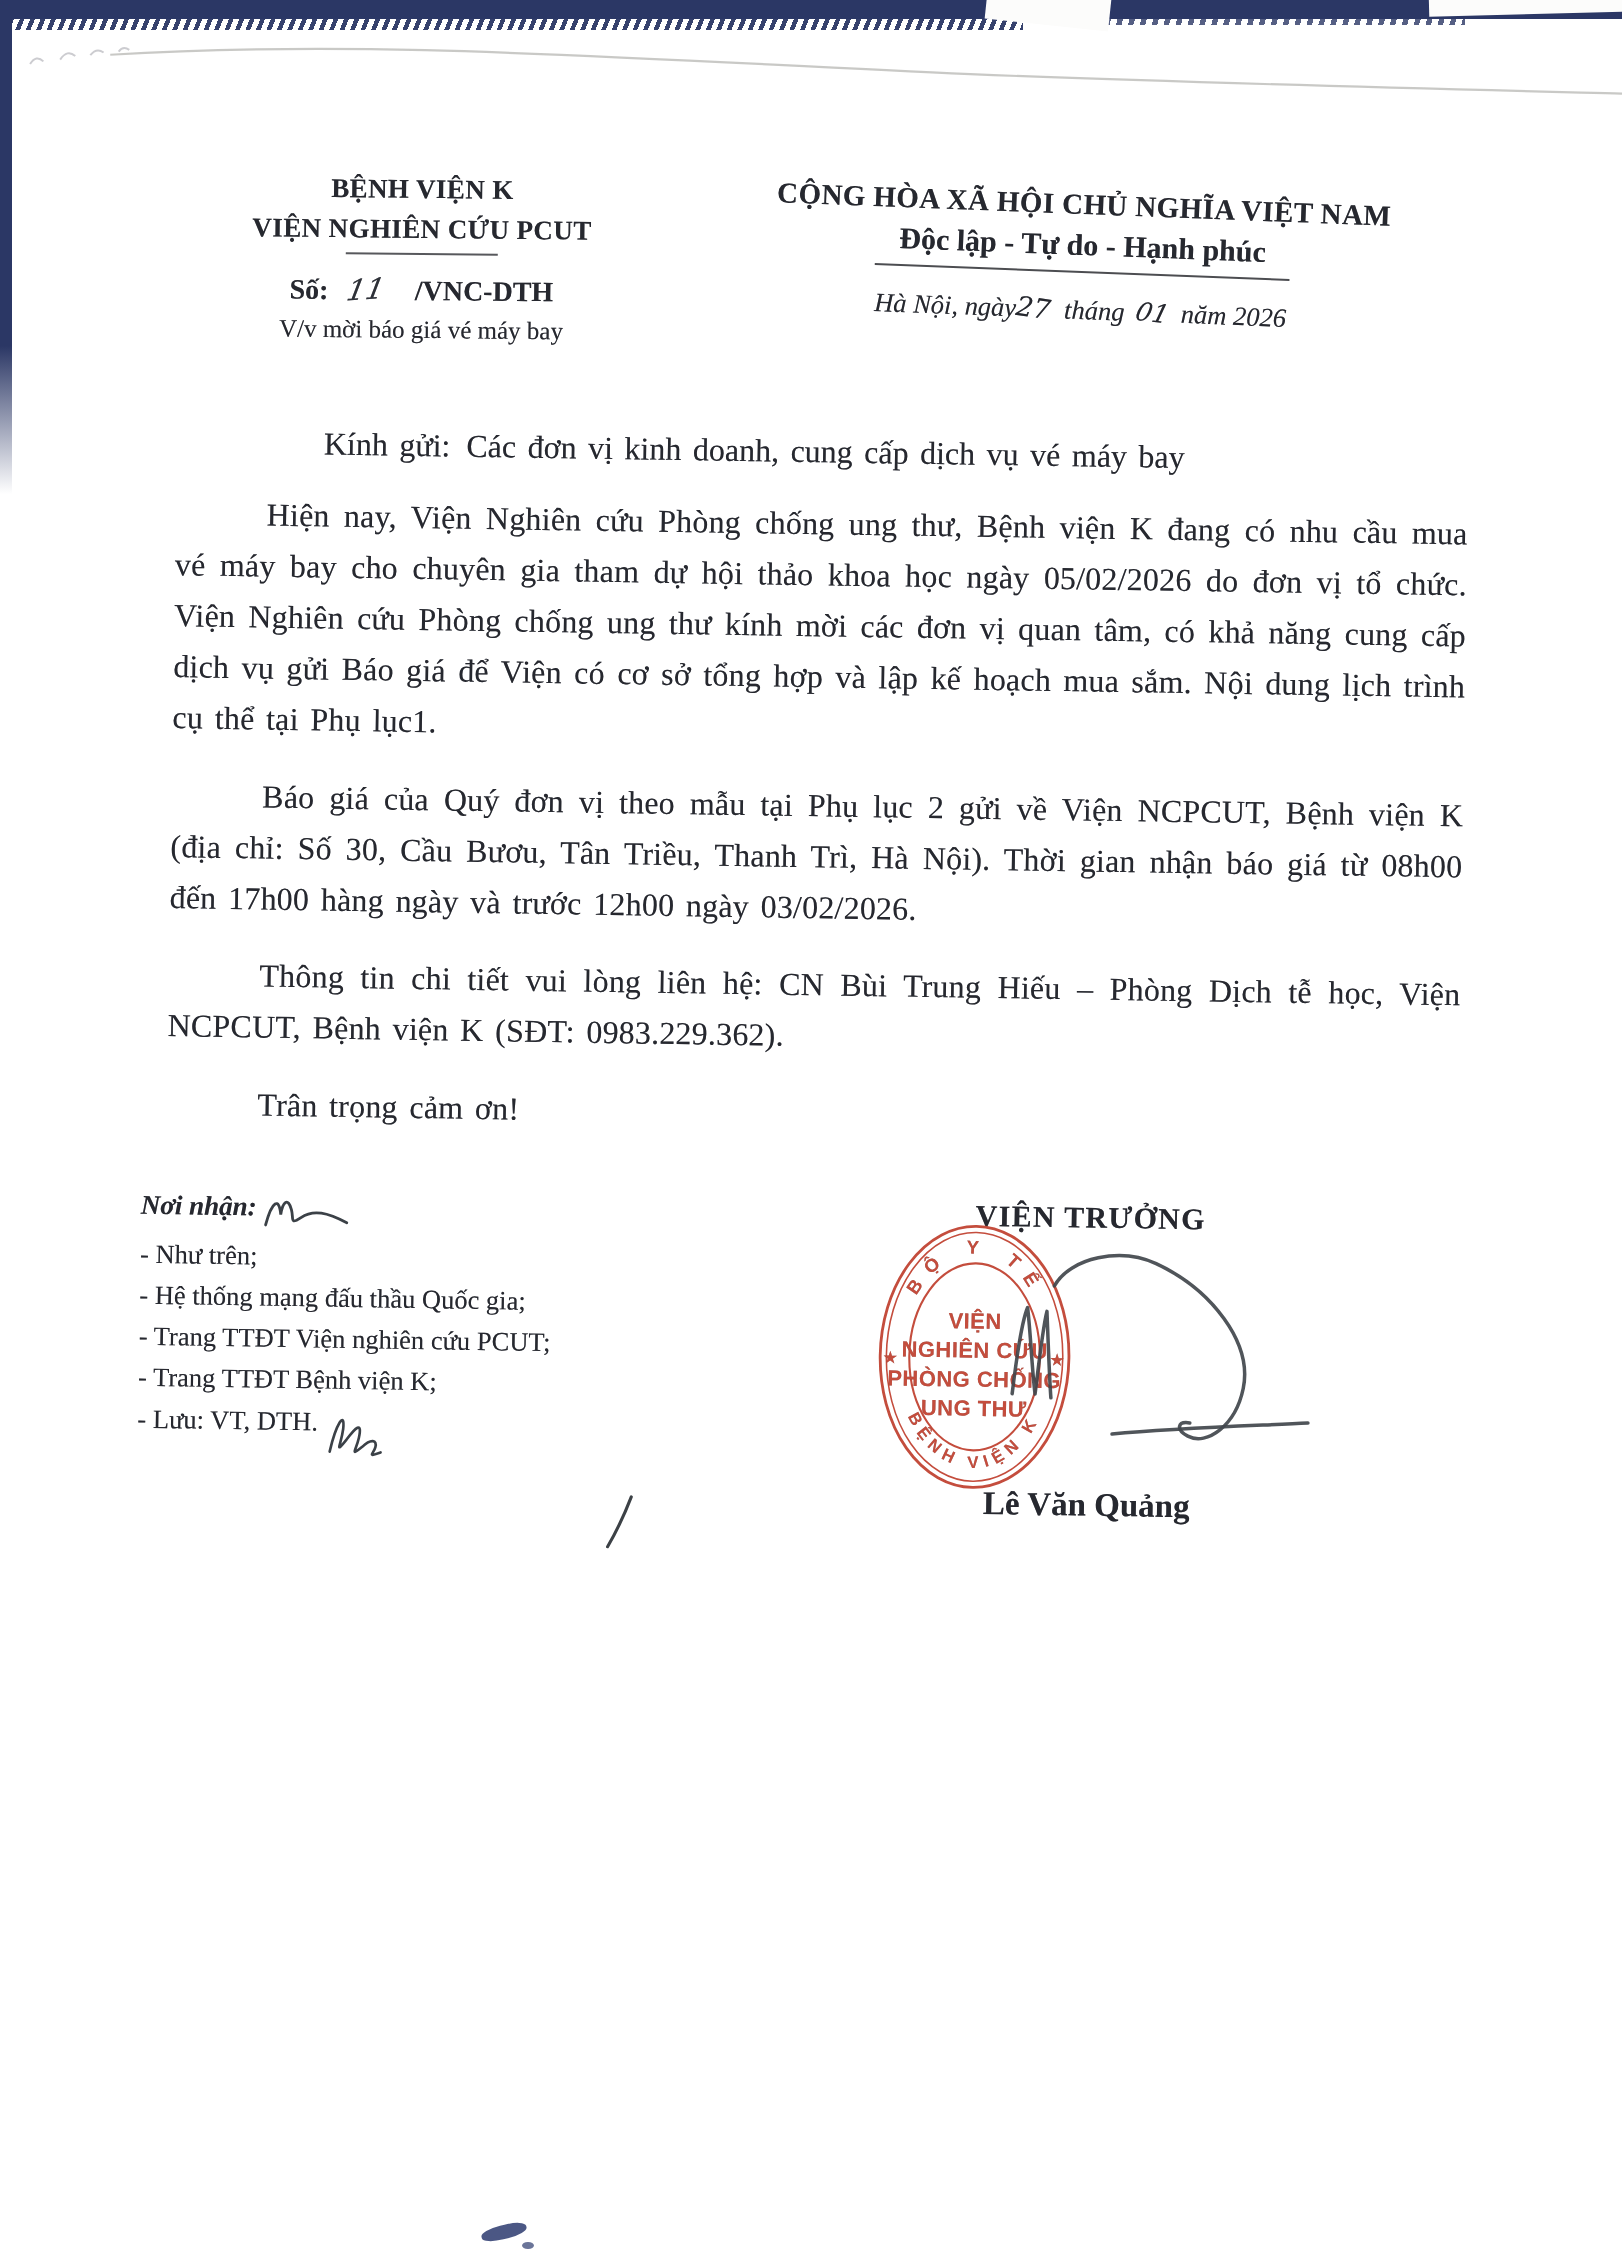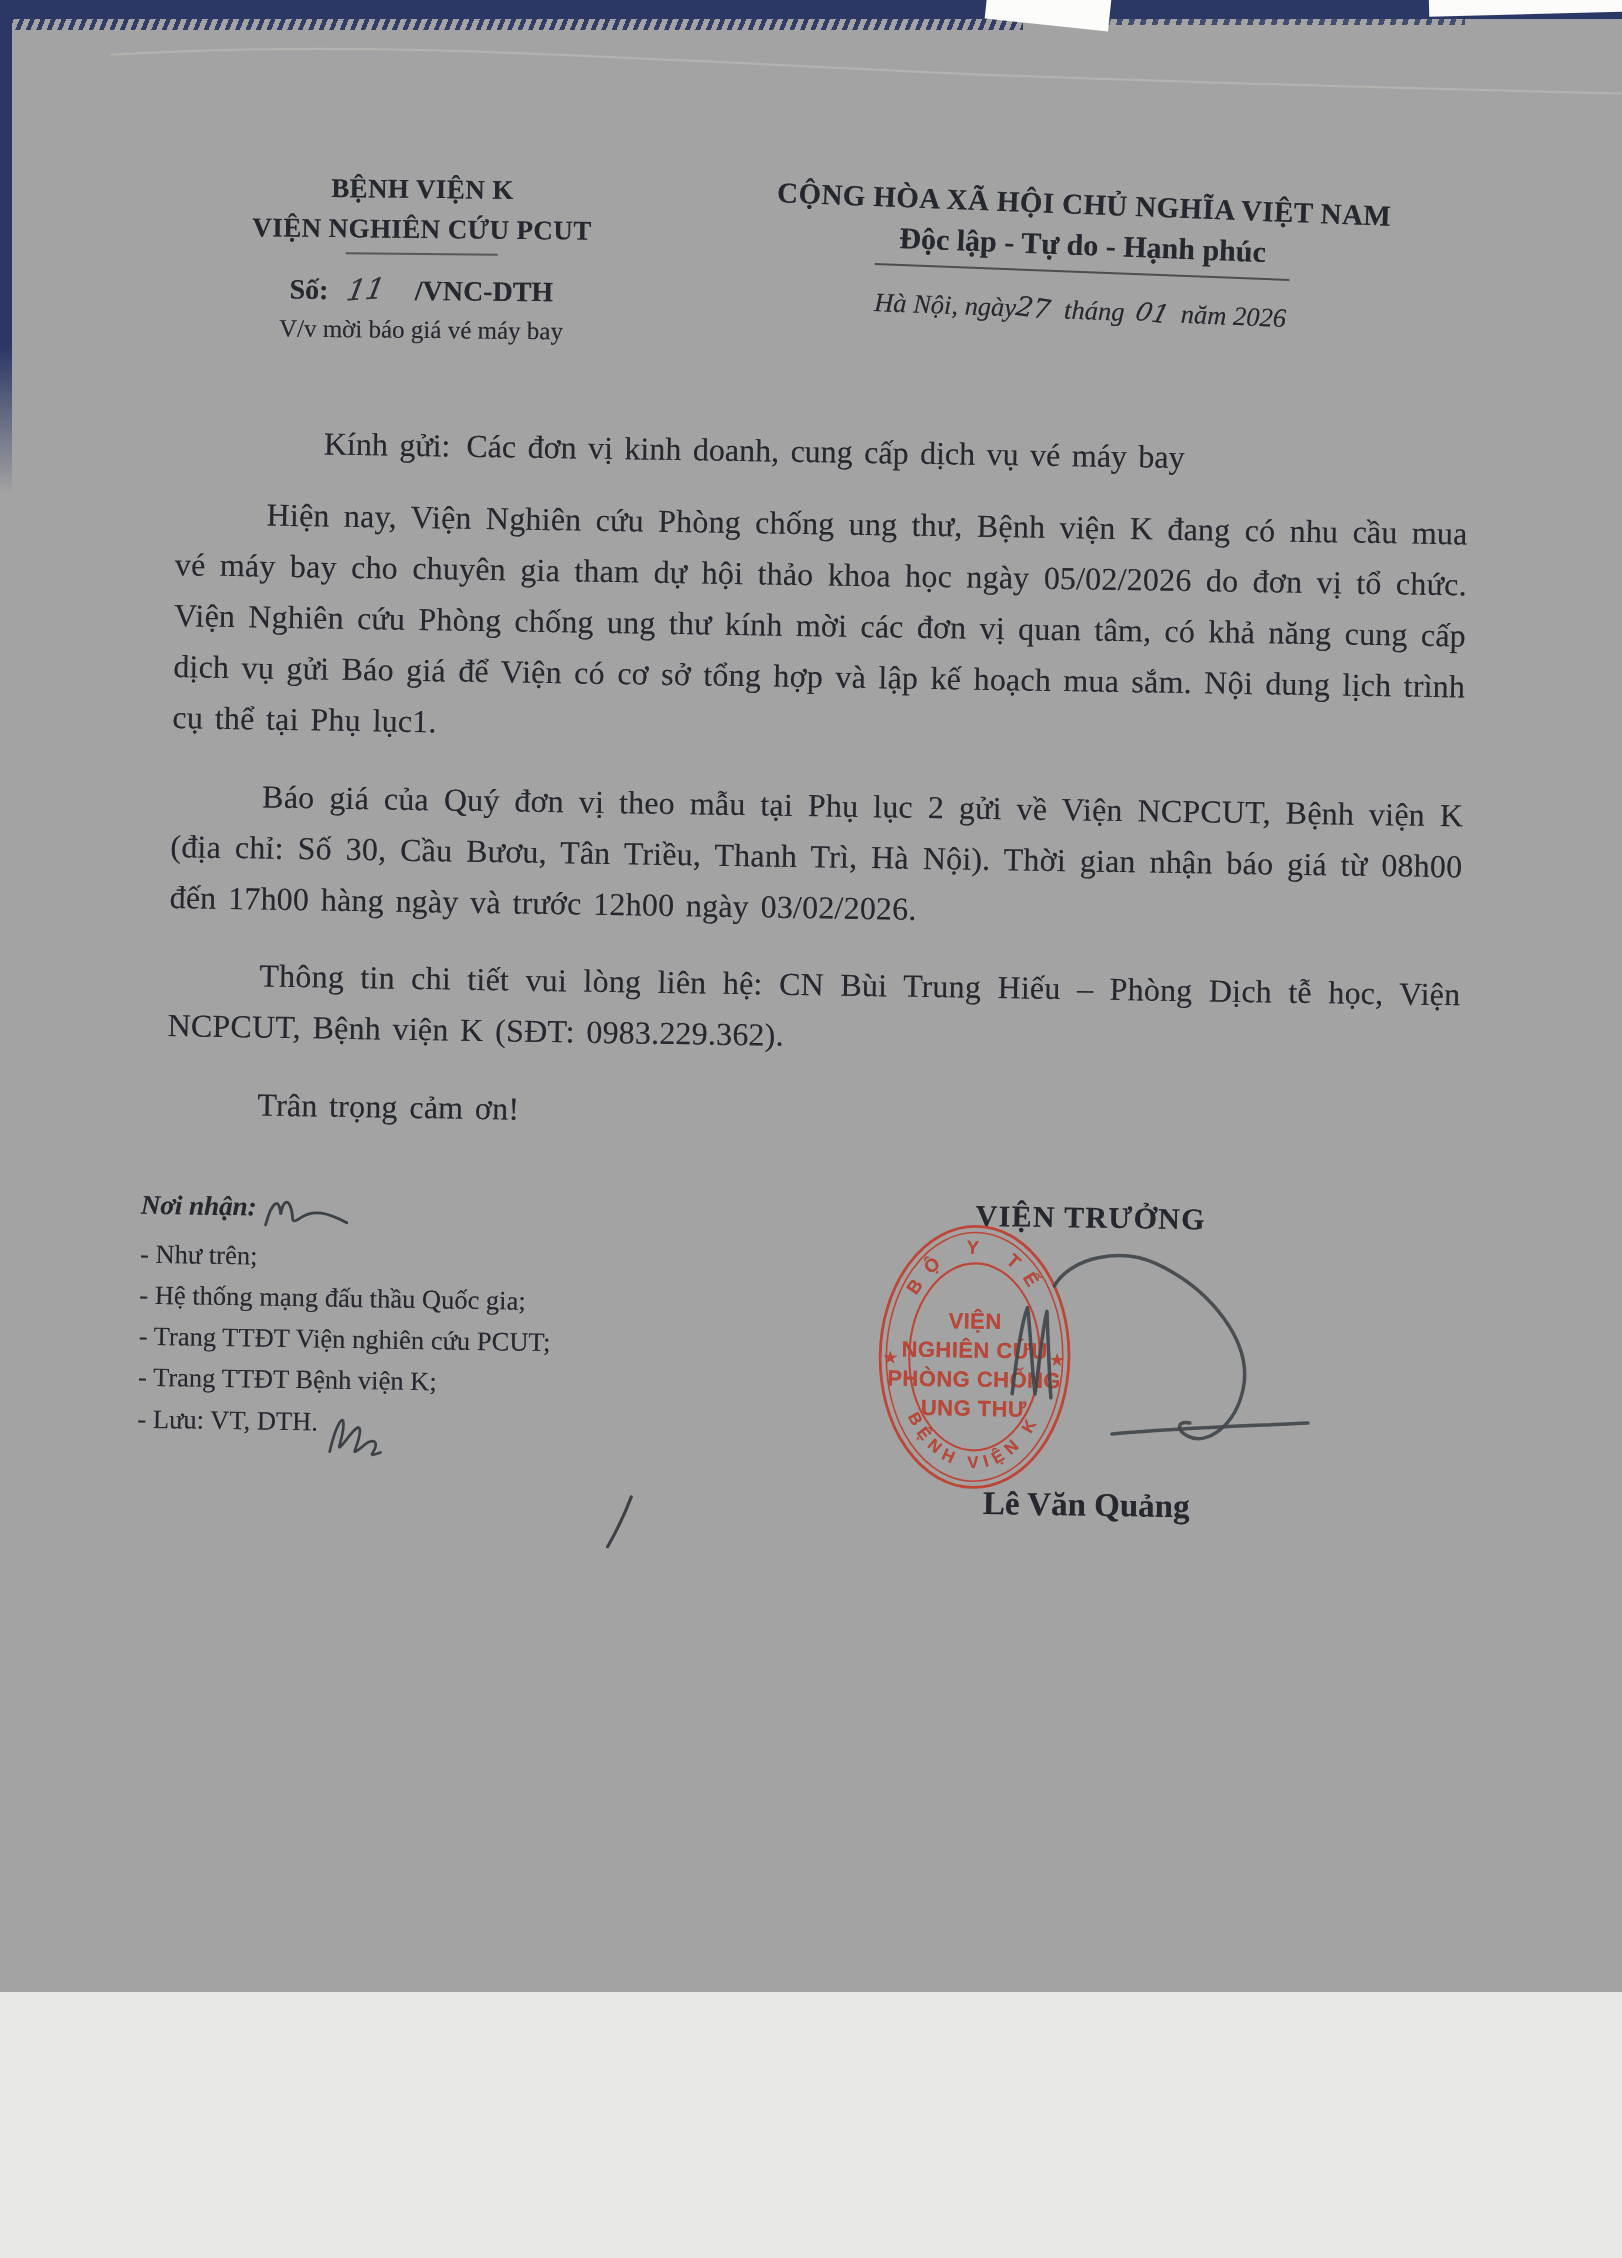--- a/index.html
+++ b/index.html
@@ -1,19 +1,19 @@
 <!DOCTYPE html>
 <html style="font-size:14px"><head>
 <meta charset="utf-8">
 <style>
   html,body{margin:0;padding:0;background:#e8e8e6;}
   .page{
     position:relative;
-    width:1622px;height:1992px;
-    background:#a3a3a3;
+    width:1622px;height:2258px;
+    background:#ffffff;
     overflow:hidden;
     font-family:"Liberation Serif", serif;
     color:#26282f;
   }
   
   .scan-top{position:absolute;top:0;left:0;width:100%;height:19.4px;background:#2b3765;}
   .scan-top-fringe{position:absolute;top:16px;left:0;width:1023px;height:14px;
     background:repeating-linear-gradient(112deg,rgba(43,55,101,.95) 0 4.4px,rgba(43,55,101,0) 4.4px 9.7px);}
   .scan-top-fringe2{position:absolute;top:17.6px;left:1094px;width:371px;height:7px;
     background:repeating-linear-gradient(105deg,rgba(43,55,101,.8) 0 5.3px,rgba(43,55,101,0) 5.3px 11.5px);}

